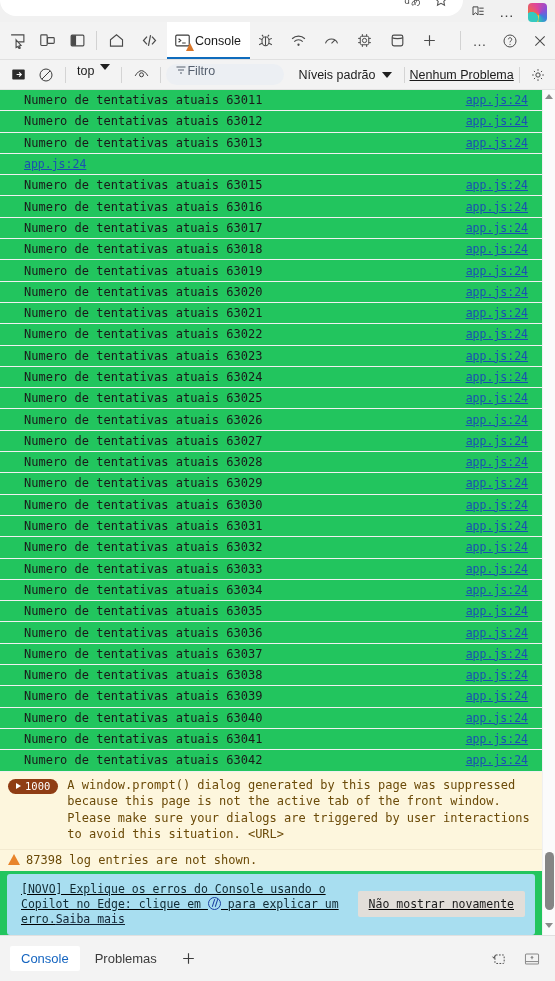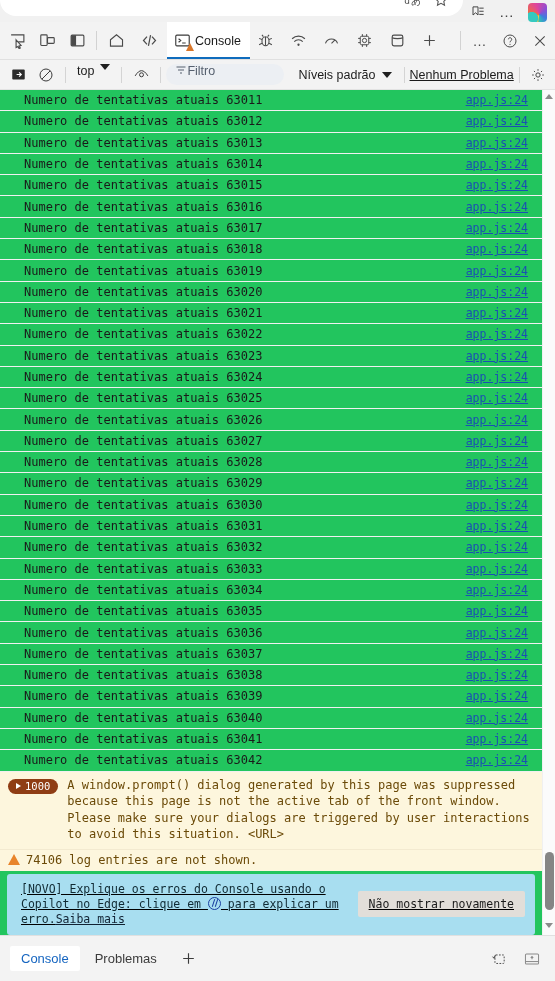--- a/index.html
+++ b/index.html
@@ -452,21 +452,20 @@
         </div>
         <div class="log-row">
           <span>Numero de tentativas atuais 63012</span>
           <a class="log-src" href="#">app.js:24</a>
         </div>
         <div class="log-row">
           <span>Numero de tentativas atuais 63013</span>
           <a class="log-src" href="#">app.js:24</a>
         </div>
         <div class="log-row">
-          <span>Numero de tentativas atuais 63014</span>
           <a class="log-src" href="#">app.js:24</a>
         </div>
         <div class="log-row">
           <span>Numero de tentativas atuais 63015</span>
           <a class="log-src" href="#">app.js:24</a>
         </div>
         <div class="log-row">
           <span>Numero de tentativas atuais 63016</span>
           <a class="log-src" href="#">app.js:24</a>
         </div>
@@ -582,21 +581,21 @@
         <span>1000</span>
       </div>
       <div class="warn-text">A window.prompt() dialog generated by this page was suppressed
 because this page is not the active tab of the front window.
 Please make sure your dialogs are triggered by user interactions
 to avoid this situation. &lt;URL&gt;</div>
     </div>
 
     <div class="panel-notshown">
       <span class="tri-warn"></span>
-      <span>74106 log entries are not shown.</span>
+      <span>87398 log entries are not shown.</span>
     </div>
 
     <div class="copilot-banner">
       <div class="cb-text"><span>[NOVO] Explique os erros do Console usando o Copilot no Edge: clique em </span><span class="cb-inline-ico"></span><span> para explicar um erro.</span><a class="cb-link" href="#">Saiba mais</a></div>
       <button class="cb-btn">Não mostrar novamente</button>
     </div>
 
     <div class="prompt-row">
 
       <span></span>

